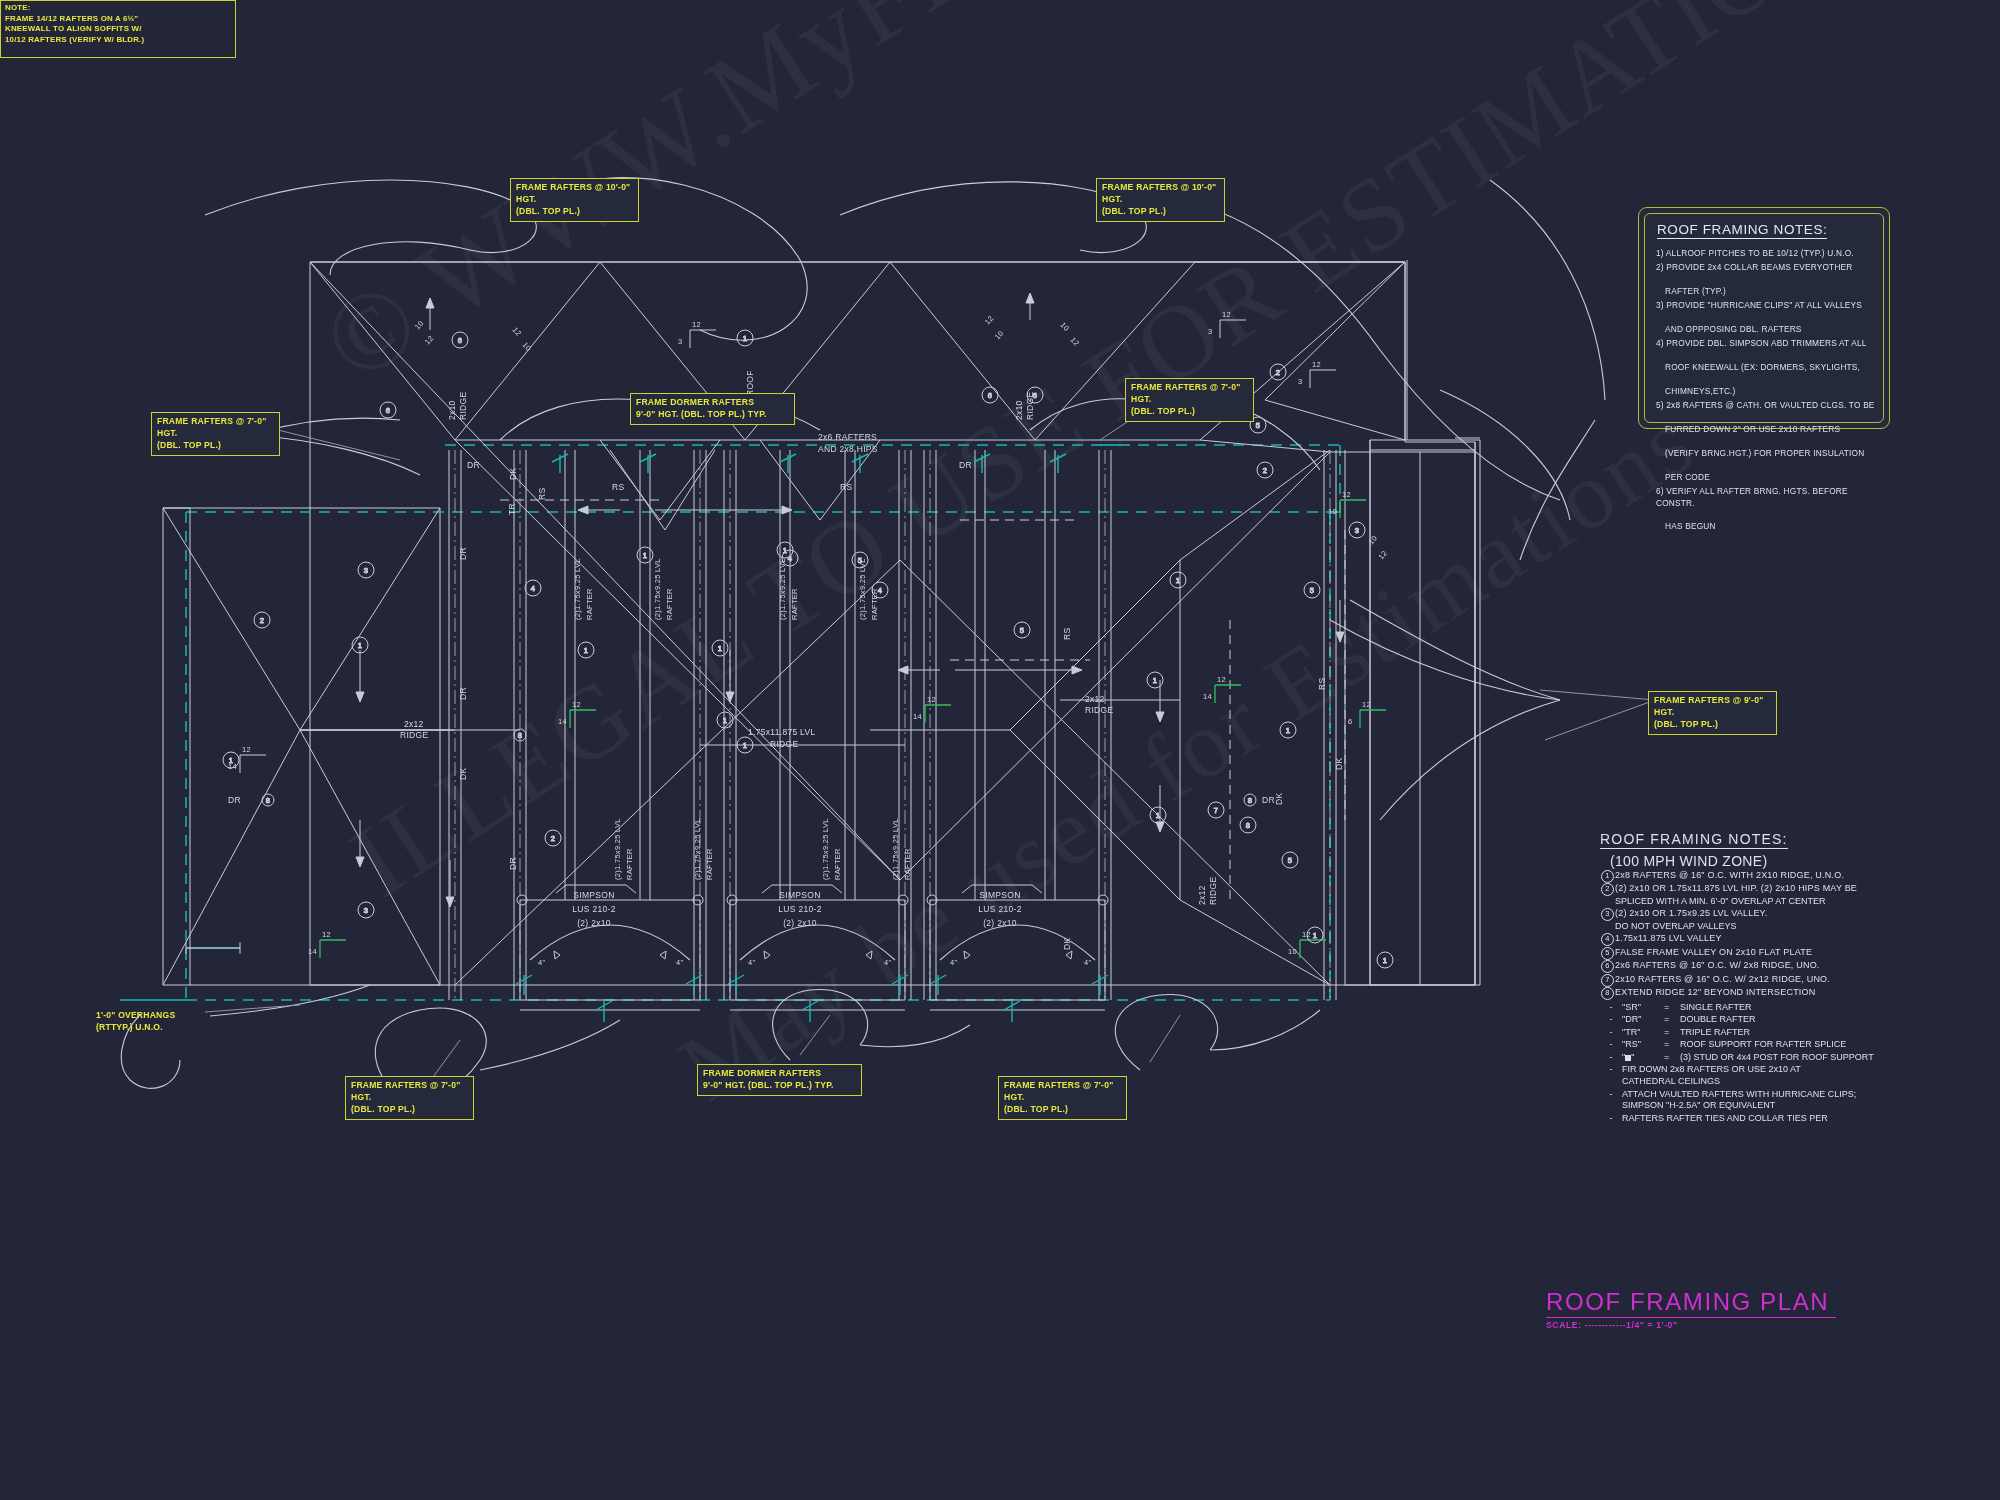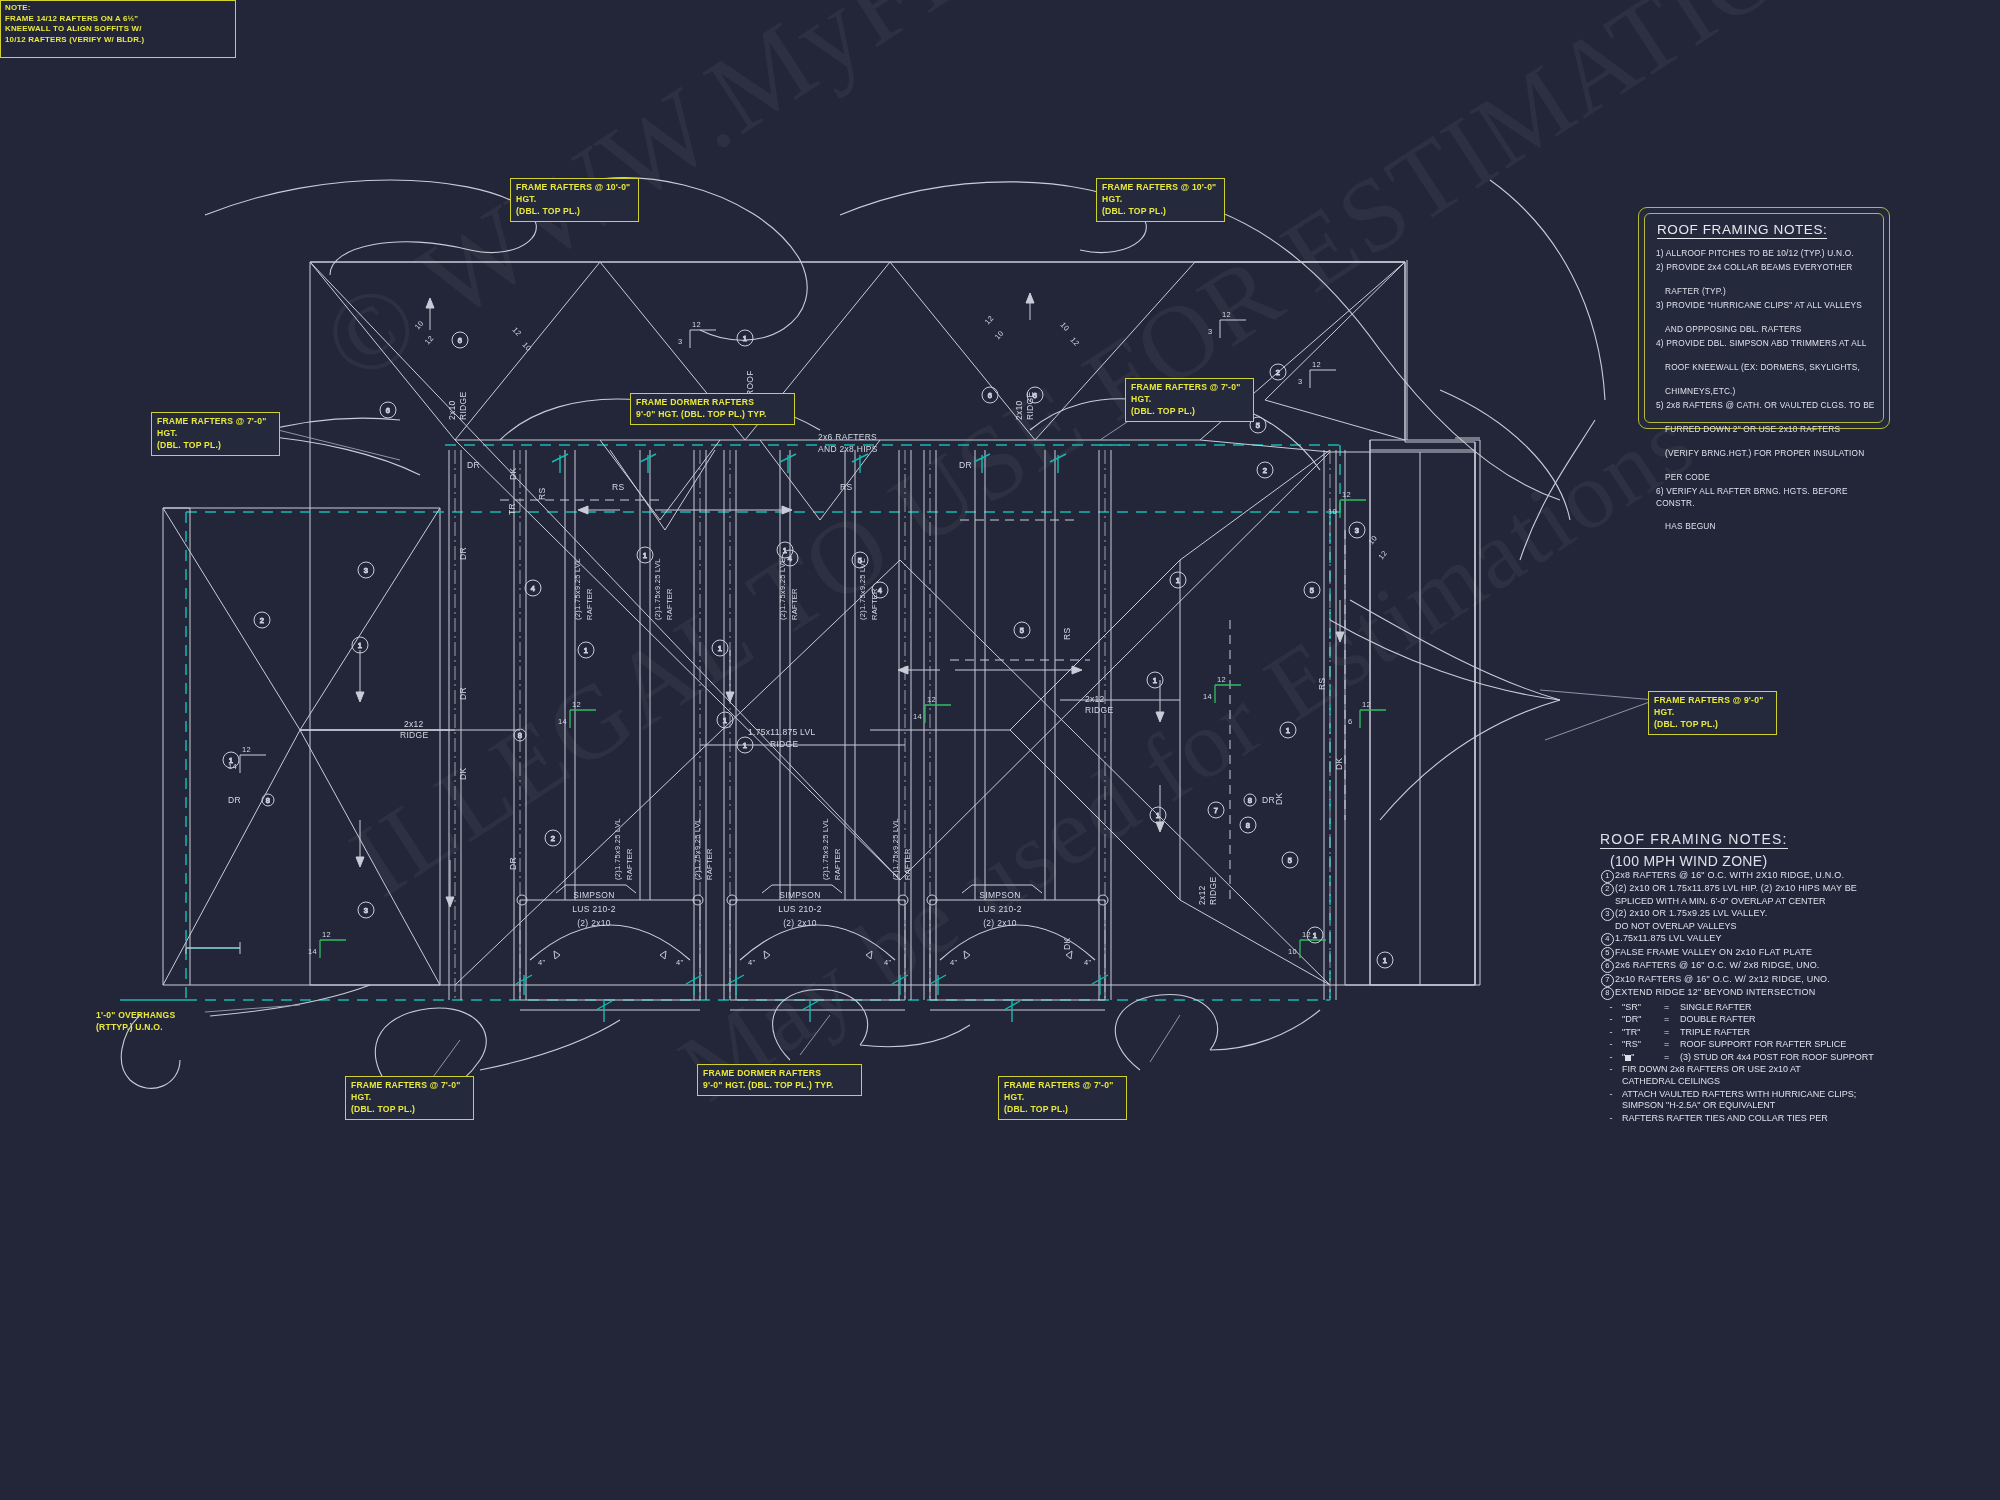--- a/index.html
+++ b/index.html
@@ -799,14 +799,19 @@
         <span class="dash">-</span>
       <span>ATTACH VAULTED RAFTERS WITH HURRICANE CLIPS;</span>
       </div>
     <div class="cont" style="margin-left:22px;">SIMPSON "H-2.5A" OR EQUIVALENT</div>
     <div class="dashrow">
         <span class="dash">-</span>
       <span>RAFTERS RAFTER TIES AND COLLAR TIES PER</span>
       </div>
   </div>
 
+  <div id="title">
+    <div class="main">ROOF FRAMING PLAN</div>
+    <div class="rule"></div>
+    <div class="scale">SCALE: ------------1/4" = 1'-0"</div>
+  </div>
 
 </div>
 
 </body></html>

